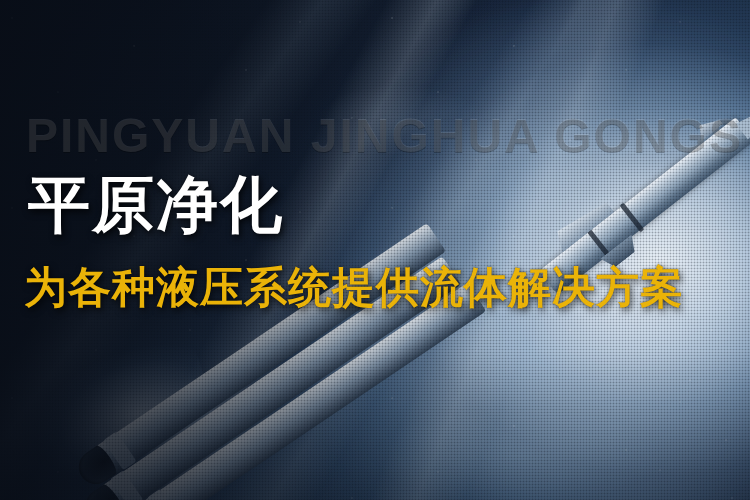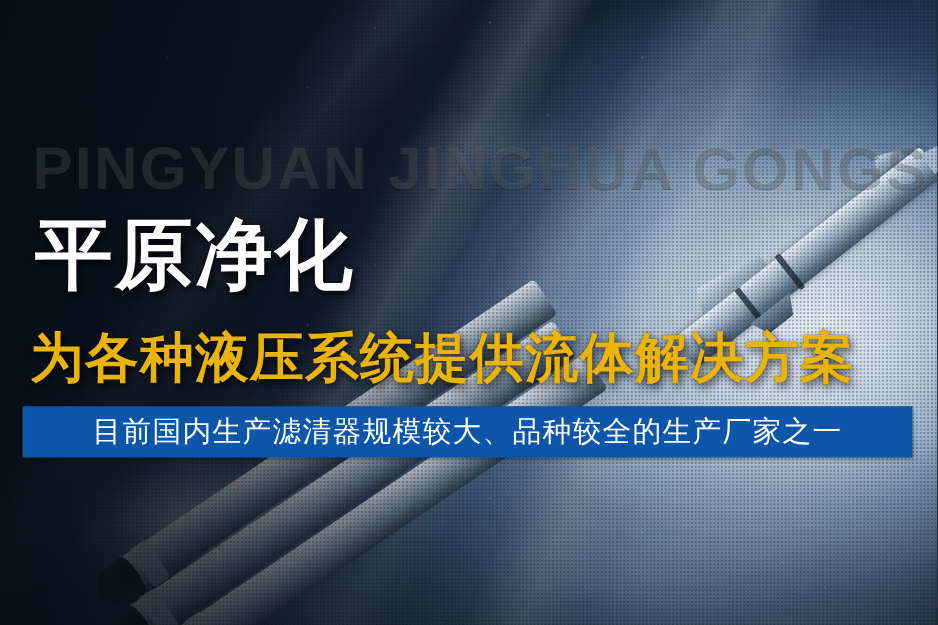--- a/index.html
+++ b/index.html
@@ -300,18 +300,15 @@
   <div class="bg-layer bg-vignette"></div>
 
   <div class="content">
 
     <div class="watermark">PINGYUAN JINGHUA GONGSI YOUXIAN</div>
 
     <div class="title-main">平原净化</div>
 
     <div class="title-sub">为各种液压系统提供流体解决方案</div>
 
-    <div class="tagline-bar">
-      <span class="tagline-text">目前国内生产滤清器规模较大、品种较全的生产厂家之一</span>
-    </div>
 
   </div>
 </div>
 
 </body></html>

